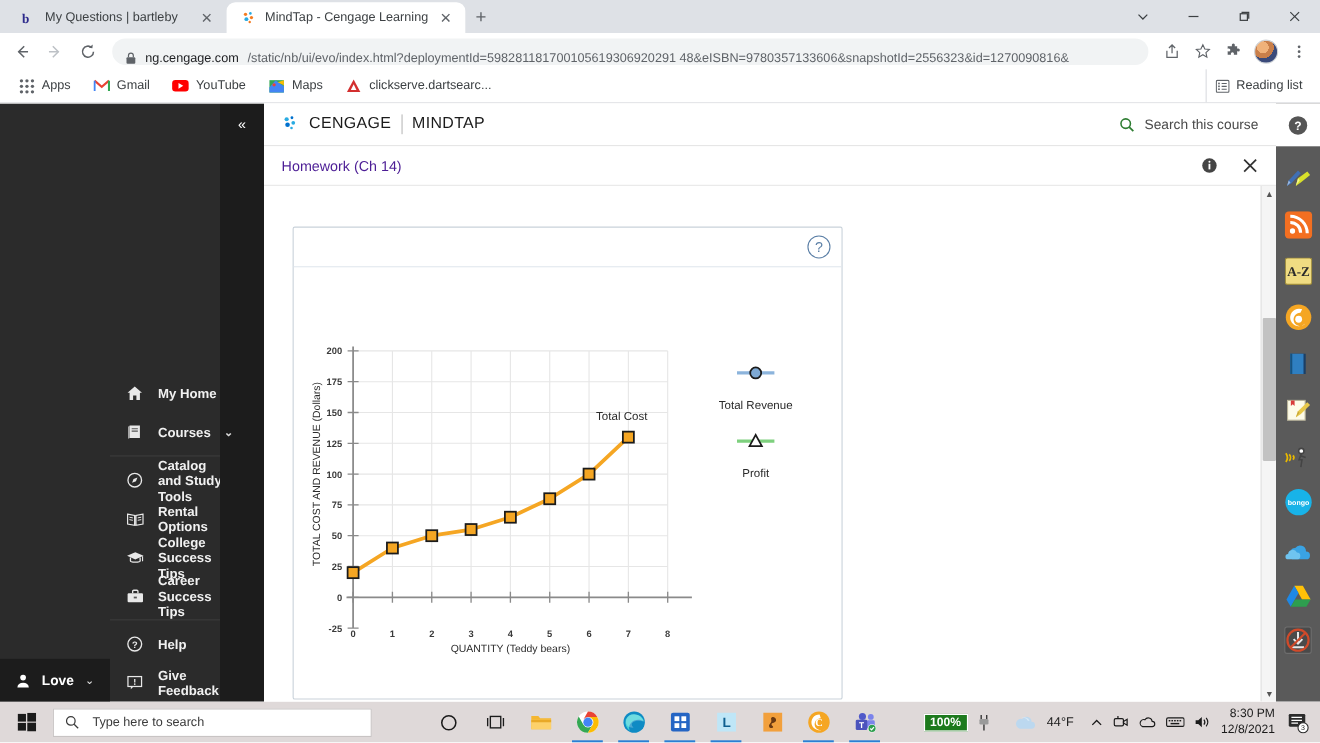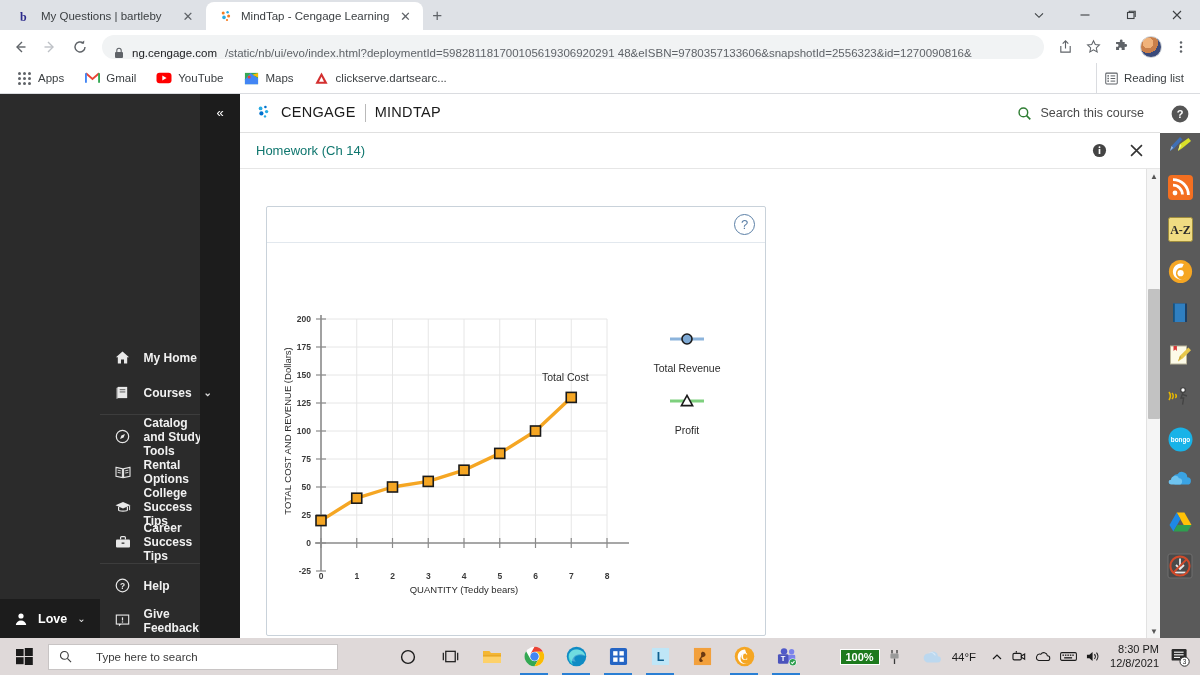--- a/index.html
+++ b/index.html
@@ -94,21 +94,21 @@
   .brand .logo-dots { width: 16px; height: 16px; position: relative; }
   .brand .ctxt { font-size: 14.5px; color: #1b1b1b; letter-spacing: .3px; }
   .brand .divider { width: 1px; height: 18px; background: #b9b9b9; }
   .brand .mtxt { font-size: 14.5px; color: #1b1b1b; letter-spacing: .3px; }
   .hdr-search { margin-left: auto; display:flex; align-items:center; gap: 8px;
                 font-size: 12.5px; color: #4a4a4a; text-align: center; }
   .hdr-search .mag { color: #2e7d32; font-size: 14px; }
 
   .hw-bar { height: 36px; background: #fff; border-bottom: 1px solid #e6e6e6;
             display: flex; align-items: center; padding: 0 16px; }
-  .hw-title { font-size: 13px; color: #0f766e; }
+  .hw-title { font-size: 13px; color: #4c1d95; }
   .hw-actions { margin-left: auto; display:flex; align-items:center; gap: 22px; }
   .hw-actions .ic { color: #333; display:flex; align-items:center; }
 
   .content-scroll { flex: 1 1 auto; position: relative; overflow: hidden; background: #fff; }
   .q-text { font-size: 11.5px; font-style: italic; color: #2b2b2b; padding: 8px 0 0 26px; }
 
   .chart-card { position: absolute; left: 26px; top: 37px; width: 500px; height: 430px;
                 border: 1px solid #c9d2da; border-radius: 2px; background: #fff; }
   .chart-card-bar { height: 36px; border-bottom: 1px solid #e2e8ee; position: relative; }
   .help-circle { position: absolute; right: 10px; top: 7px; width: 21px; height: 21px;
@@ -124,28 +124,28 @@
   .inner-scroll .arr.up { top: 0; }
   .inner-scroll .arr.dn { bottom: 0; }
   .inner-scroll .thumb { position: absolute; left: 1px; width: 12px; top: 120px; height: 130px;
                          background: #c2c2c2; border-radius: 1px; }
 
   
   .rail { width: 40px; flex: 0 0 40px; background: #5a5a5a; display: flex; flex-direction: column;
           align-items: center; }
   .rail-top { width: 40px; height: 39px; background: #fff; display:flex; align-items:center;
               justify-content:center; }
-  .rail-ico { width: 40px; height: 42px; display:flex; align-items:flex-start; justify-content:center; }
+  .rail-ico { width: 40px; height: 42px; display:flex; align-items:flex-end; justify-content:center; }
 
   
   .taskbar { height: 37px; background: #dfd9d9; display: flex; align-items: center; padding: 0 2px;
              position: relative; }
   .start { width: 44px; height: 37px; display:flex; align-items:center; justify-content:center; }
   .tb-search { width: 290px; height: 26px; background: #fff; border: 1px solid #c8c4c4;
-               display: flex; align-items: center; gap: 24px; padding: 0 10px;
+               display: flex; align-items: center; gap: 12px; padding: 0 10px;
                font-size: 11.5px; color: #3a3a3a; margin-left: 2px; }
   .tb-apps { display: flex; align-items: center; gap: 2px; margin-left: 50px; }
   .tb-app { width: 40px; height: 37px; display: flex; align-items: center; justify-content: center;
             position: relative; }
   .tb-app.open::after { content:""; position:absolute; bottom:0; left:6px; right:6px; height:2.5px;
                         background:#2a7fd4; }
   .tray { margin-left: auto; display: flex; align-items: center; gap: 9px; padding-right: 6px;
           font-size: 11.5px; color: #1b1b1b; }
   .battery-badge { background: #1d7a1d; color: #fff; font-size: 11px; font-weight: bold;
                    padding: 1px 5px; border: 1px solid #fff; }

